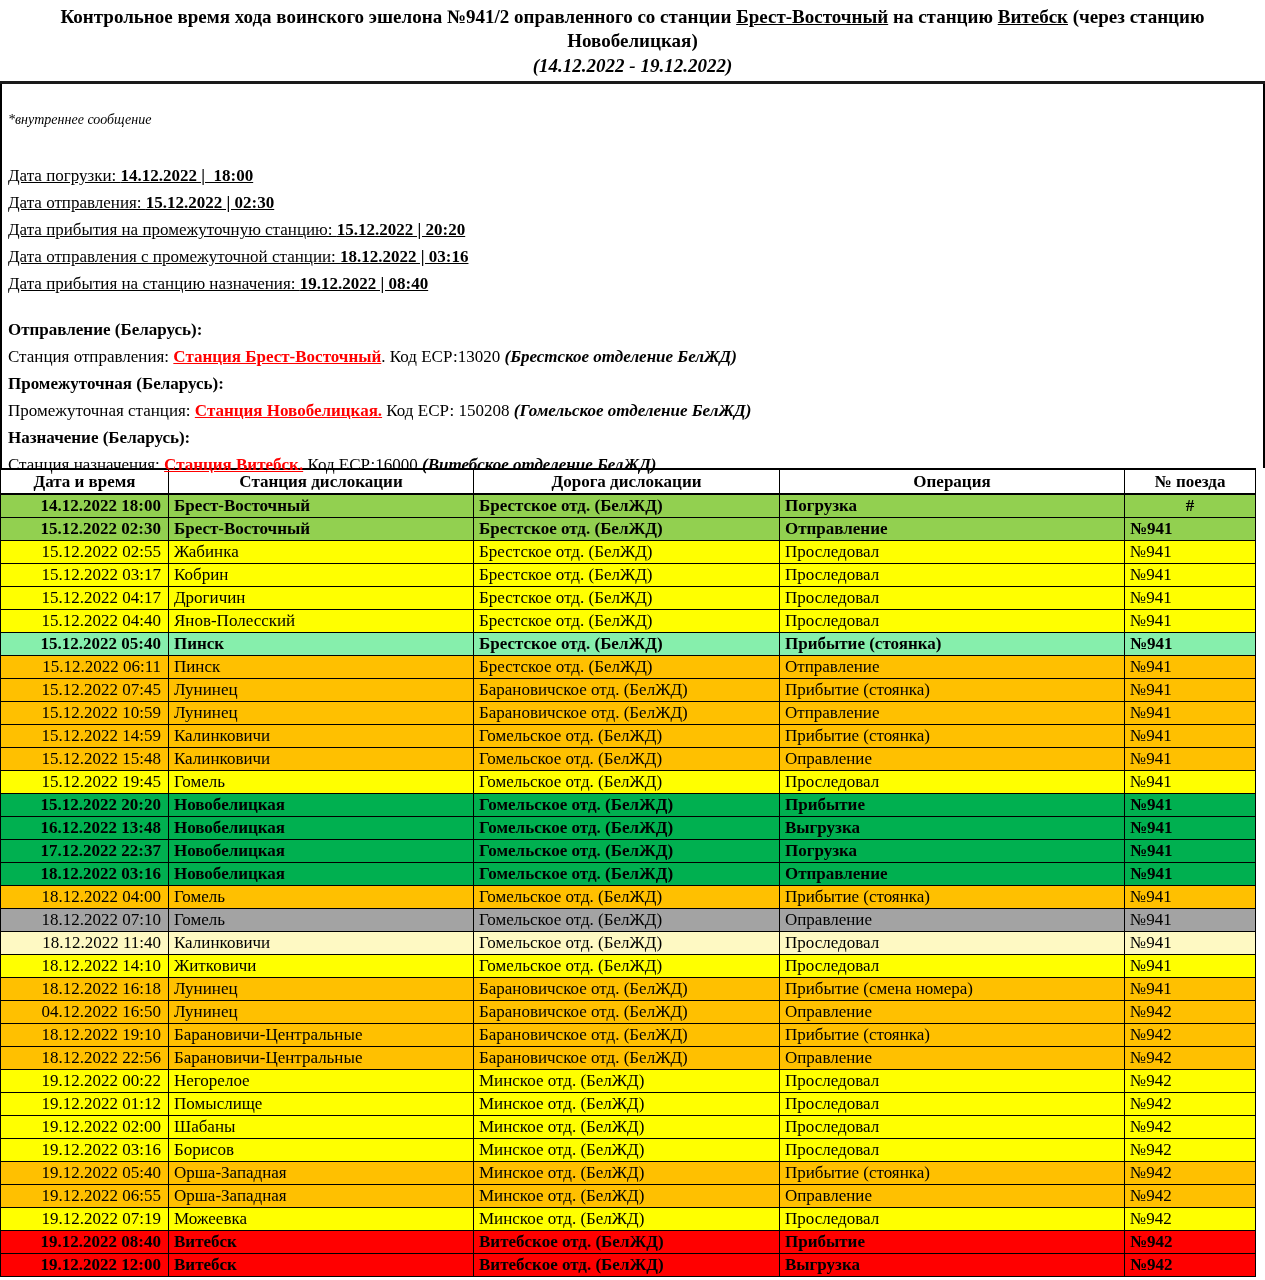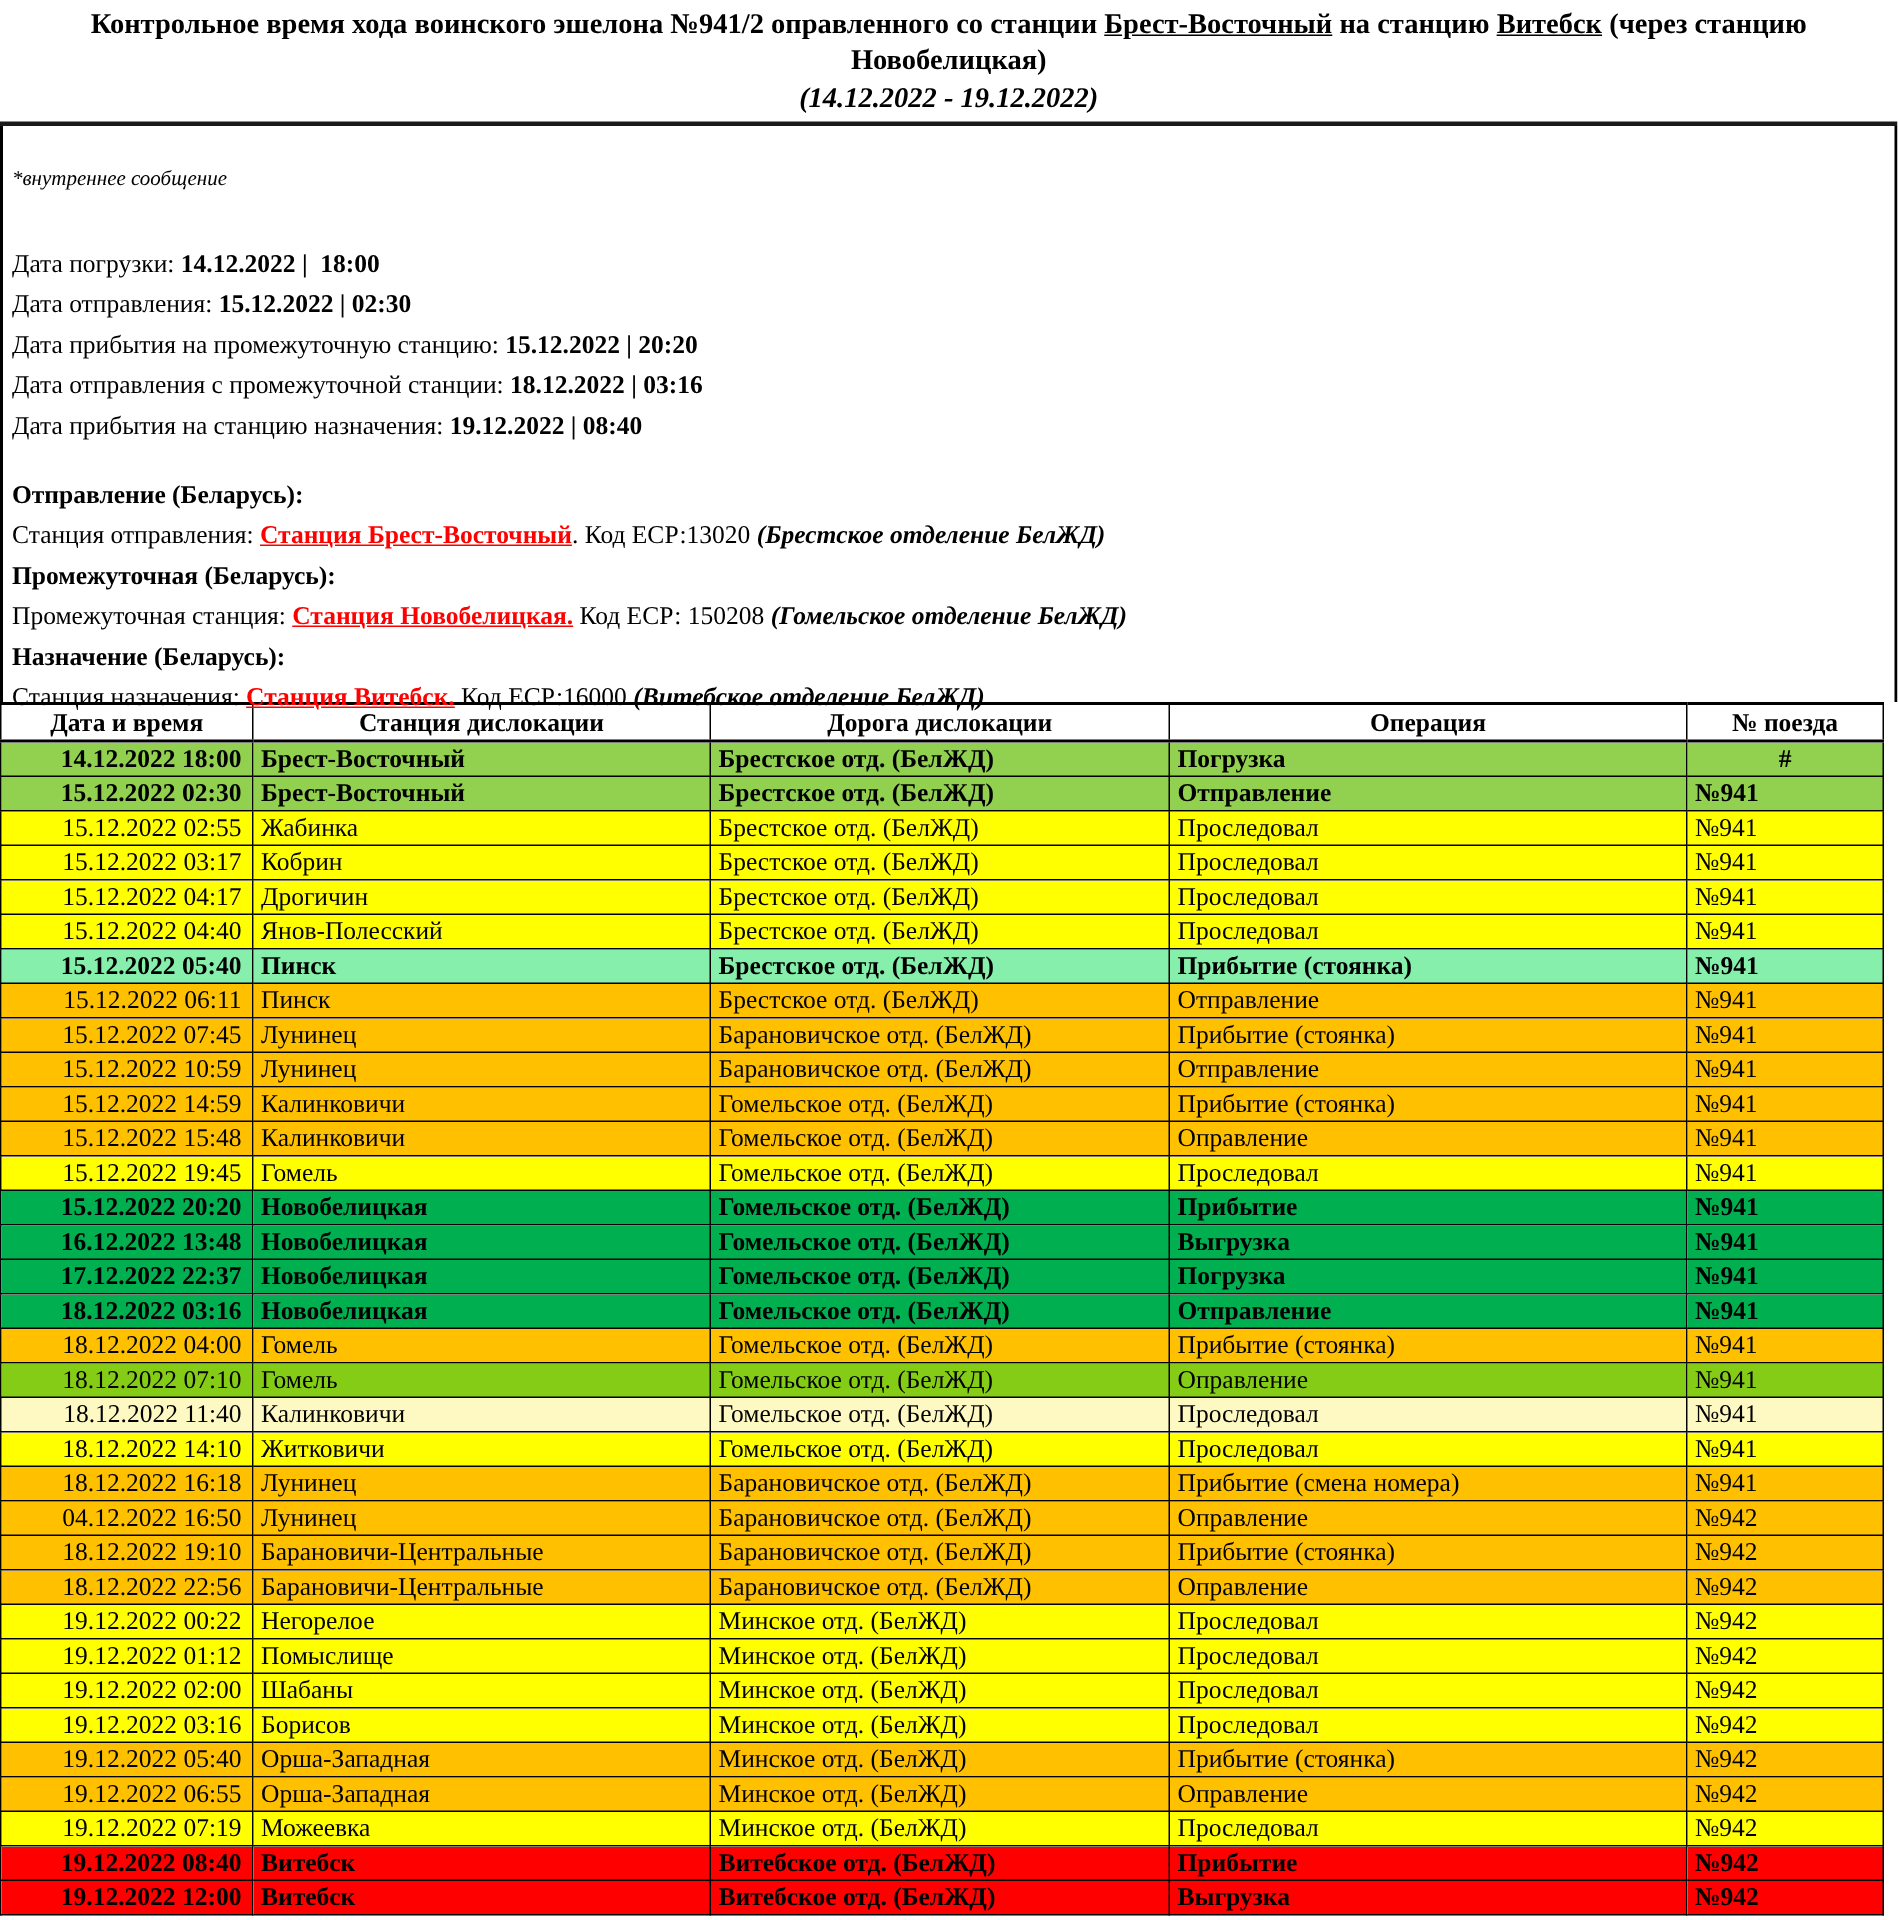--- a/index.html
+++ b/index.html
@@ -49,21 +49,21 @@
     font-style: italic;
     font-size: 14px;
     margin: 0;
     padding-top: 28px;
   }
   .info-lines {
     margin-top: 34px;
     font-size: 17px;
     line-height: 27px;
   }
-  .info-line { white-space: pre-wrap; }
+  .info-line { white-space: pre-wrap; text-decoration: underline; }
   .info-line .val { font-weight: bold; }
 
   .sections {
     margin-top: 19px;
     font-size: 17px;
     line-height: 27px;
   }
   .sec-heading { font-weight: bold; }
   .sec-line { white-space: pre-wrap; }
   .station {
@@ -282,21 +282,21 @@
         <td>Отправление</td>
         <td>№941</td>
       </tr>
       <tr style="background: rgb(255, 192, 0);">
         <td class="c-date">18.12.2022 04:00</td>
         <td>Гомель</td>
         <td>Гомельское отд. (БелЖД)</td>
         <td>Прибытие (стоянка)</td>
         <td>№941</td>
       </tr>
-      <tr style="background: #84cc16; padding-left: 41px;">
+      <tr style="background: #a3a3a3; padding-left: 41px;">
         <td class="c-date">18.12.2022 07:10</td>
         <td>Гомель</td>
         <td>Гомельское отд. (БелЖД)</td>
         <td>Оправление</td>
         <td>№941</td>
       </tr>
       <tr style="background: #fef9c3;">
         <td class="c-date">18.12.2022 11:40</td>
         <td>Калинковичи</td>
         <td>Гомельское отд. (БелЖД)</td>

